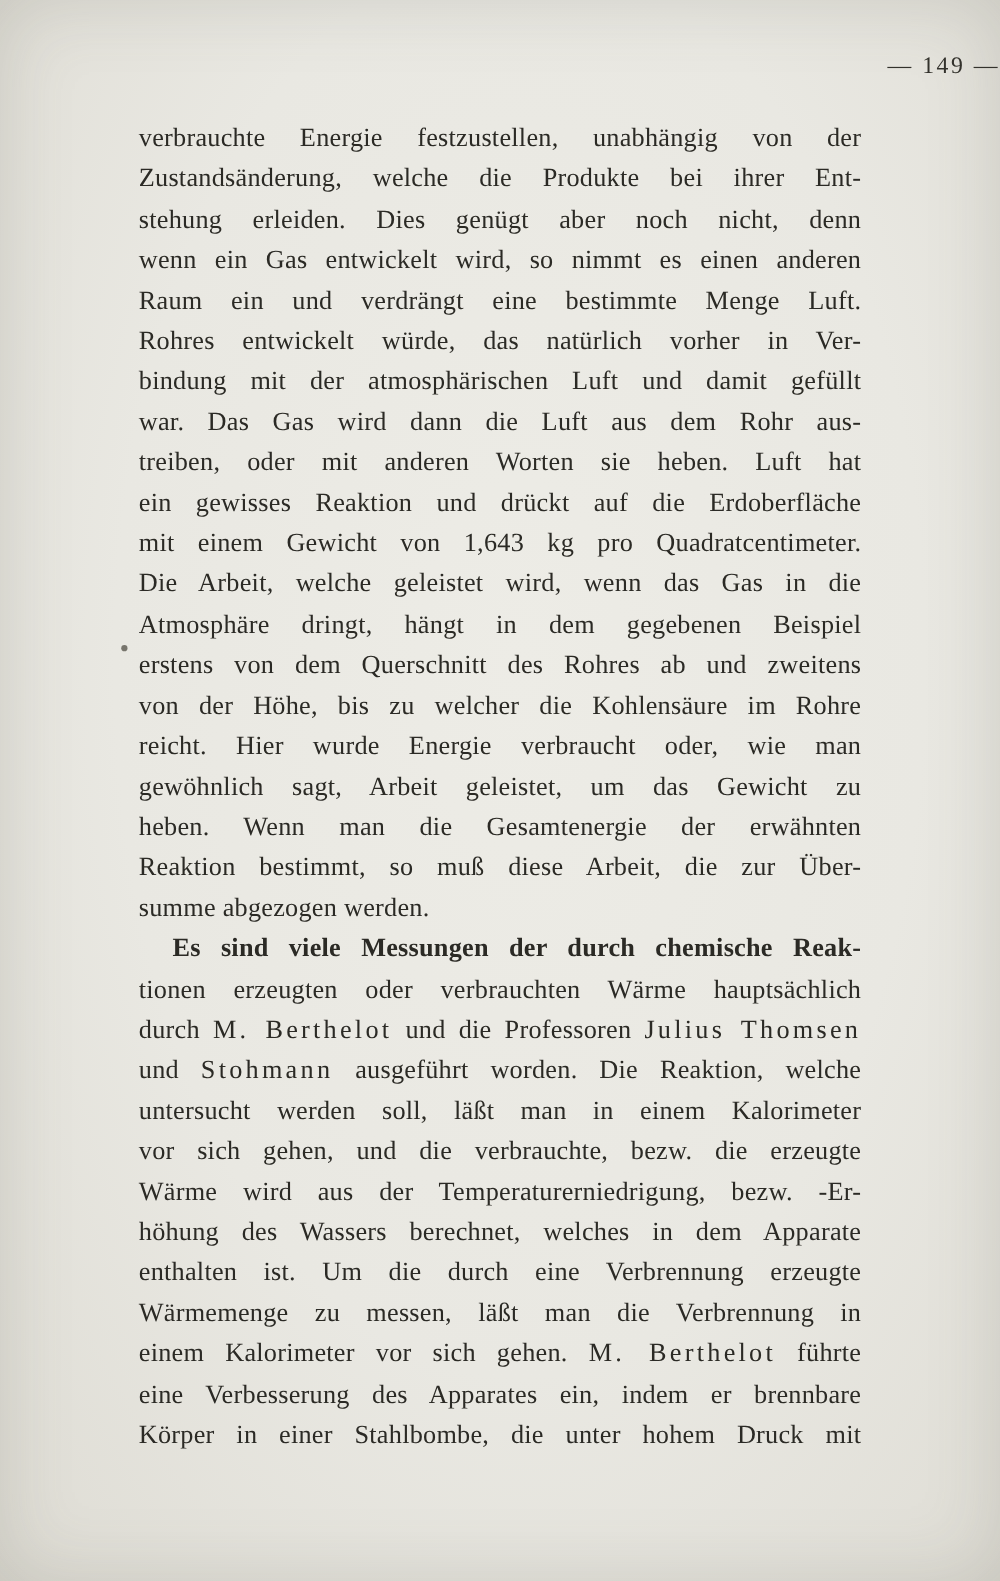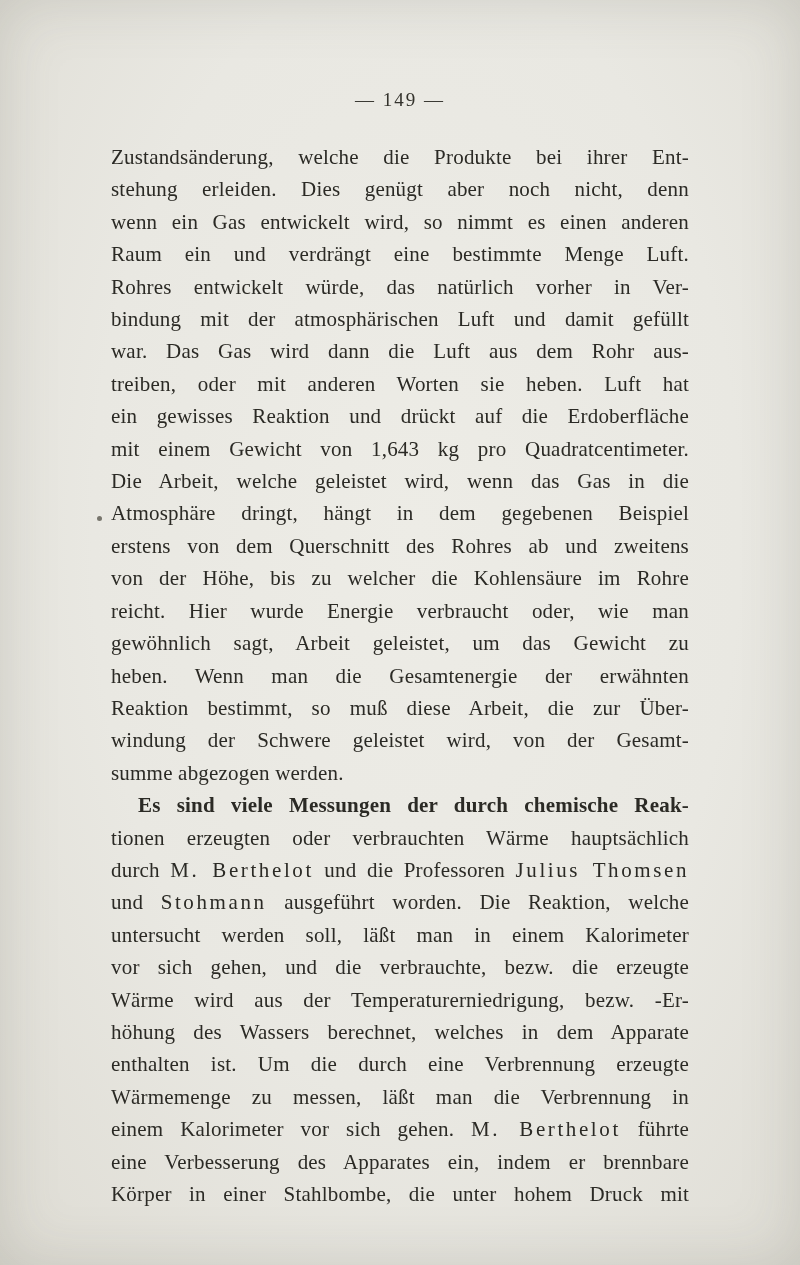--- a/index.html
+++ b/index.html
@@ -12,26 +12,25 @@
     width: 800px;
     height: 1265px;
     margin: 0 auto;
     background: radial-gradient(ellipse at 52% 42%, #edece6 0%, #e9e8e2 55%, #dedcd4 100%);
     box-shadow: inset 0 0 60px rgba(90, 88, 78, 0.18);
     overflow: hidden;
     font-family: "Liberation Serif", "DejaVu Serif", serif;
     color: #2b2a25;
   }
   .page-number {
-    padding-top: 61px;
-    text-align: center;
+    padding-top: 42px;
+    text-align: right;
     font-size: 19px;
     letter-spacing: 2px;
     color: #33322c;
-    margin-top: 28px;
   }
   .text-block {
     width: 578px;
     margin: 30px auto 0 auto;
     font-size: 21px;
     line-height: 32.4px;
     letter-spacing: 0.2px;
   }
   .paragraph {
     margin: 0;
@@ -63,39 +62,39 @@
   }
 </style>
 </head>
 <body>
 
 <div class="page">
   <div class="page-number">— 149 —</div>
 
   <div class="text-block">
       <div class="paragraph">
+        <div class="line">verbrauchte Energie festzustellen, unabhängig von der</div>
         <div class="line">Zustandsänderung, welche die Produkte bei ihrer Ent-</div>
         <div class="line">stehung erleiden. Dies genügt aber noch nicht, denn</div>
         <div class="line">wenn ein Gas entwickelt wird, so nimmt es einen anderen</div>
         <div class="line">Raum ein und verdrängt eine bestimmte Menge Luft.</div>
         <div class="line">Rohres entwickelt würde, das natürlich vorher in Ver-</div>
         <div class="line">bindung mit der atmosphärischen Luft und damit gefüllt</div>
         <div class="line">war. Das Gas wird dann die Luft aus dem Rohr aus-</div>
         <div class="line">treiben, oder mit anderen Worten sie heben. Luft hat</div>
         <div class="line">ein gewisses Reaktion und drückt auf die Erdoberfläche</div>
         <div class="line">mit einem Gewicht von 1,643 kg pro Quadratcentimeter.</div>
         <div class="line">Die Arbeit, welche geleistet wird, wenn das Gas in die</div>
         <div class="line">Atmosphäre dringt, hängt in dem gegebenen Beispiel</div>
         <div class="line">erstens von dem Querschnitt des Rohres ab und zweitens</div>
         <div class="line">von der Höhe, bis zu welcher die Kohlensäure im Rohre</div>
         <div class="line">reicht. Hier wurde Energie verbraucht oder, wie man</div>
         <div class="line">gewöhnlich sagt, Arbeit geleistet, um das Gewicht zu</div>
         <div class="line">heben. Wenn man die Gesamtenergie der erwähnten</div>
         <div class="line">Reaktion bestimmt, so muß diese Arbeit, die zur Über-</div>
-        <div class="line">windung der Schwere geleistet wird, von der Gesamt-</div>
         <div class="line last">summe abgezogen werden.</div>
       </div>
       <div class="paragraph">
         <div class="line first-indent">Es sind viele Messungen der durch chemische Reak-</div>
         <div class="line">tionen erzeugten oder verbrauchten Wärme hauptsächlich</div>
         <div class="line">durch <span class="sperr">M. Berthelot</span> und die Professoren <span class="sperr">Julius Thomsen</span></div>
         <div class="line">und <span class="sperr">Stohmann</span> ausgeführt worden. Die Reaktion, welche</div>
         <div class="line">untersucht werden soll, läßt man in einem Kalorimeter</div>
         <div class="line">vor sich gehen, und die verbrauchte, bezw. die erzeugte</div>
         <div class="line">Wärme wird aus der Temperaturerniedrigung, bezw. -Er-</div>

